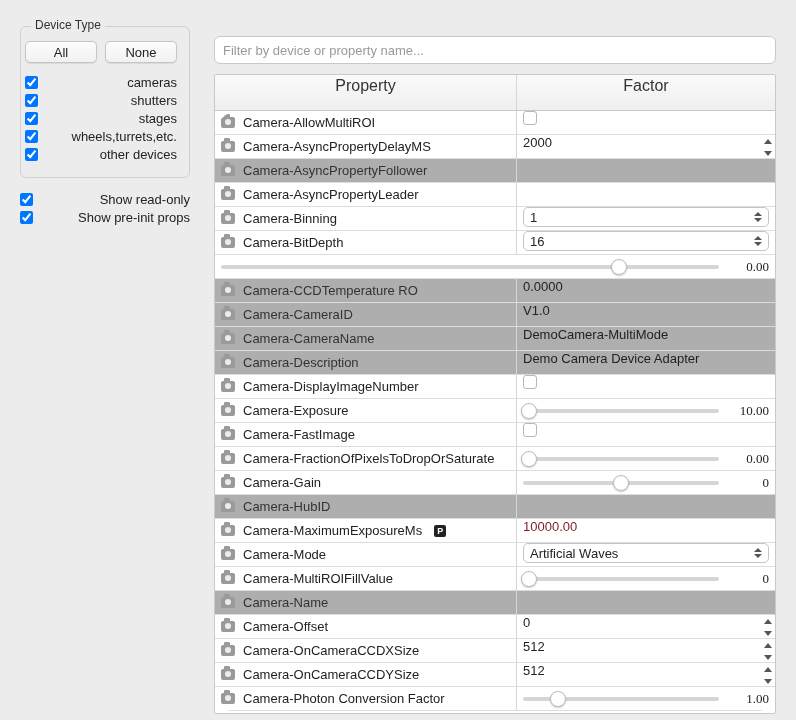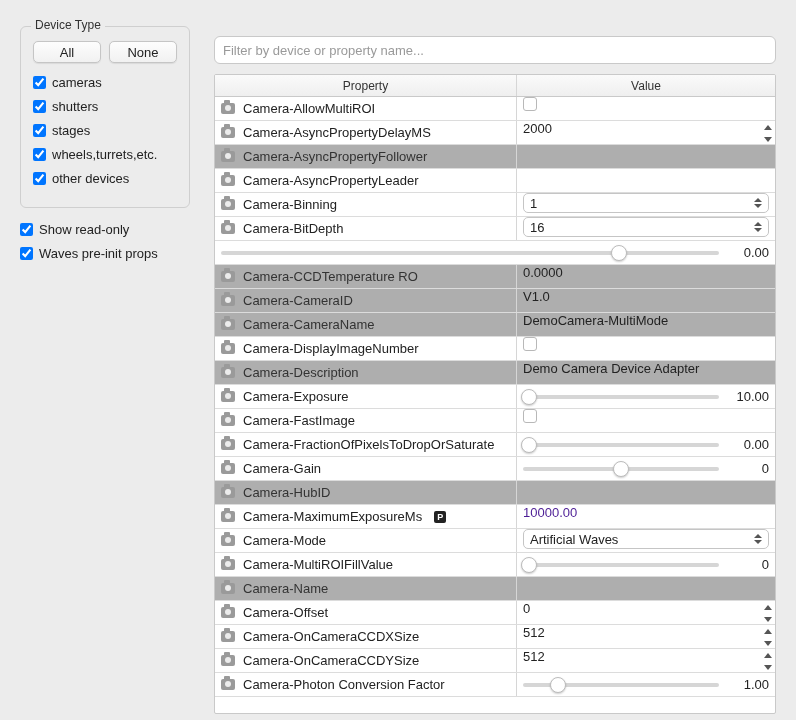--- a/index.html
+++ b/index.html
@@ -20,21 +20,21 @@
     height: 100%;
   }
   
   .side {
     width: 170px;
     flex: 0 0 170px;
   }
   .group {
     border: 1px solid #cfcfcf;
     border-radius: 6px;
-    padding: 10px 12px 12px 12px;
+    padding: 10px 12px 12px 4px;
     background: #ececec;
     position: relative;
     margin-top: 6px;
   }
   .group-title {
     position: absolute;
     top: -9px;
     left: 10px;
     background: #ececec;
     padding: 0 4px;
@@ -54,22 +54,23 @@
     background: linear-gradient(#fdfdfd,#f1f1f1);
     font-size: 13px;
     color: #222;
     cursor: pointer;
     box-shadow: 0 0.5px 1px rgba(0,0,0,0.08);
   }
   .chk {
     display: flex;
     align-items: center;
     gap: 6px;
-    margin: 9px 0;
+    margin: 3px 0;
     font-size: 13px;
+    justify-content: space-between;
   }
   .chk input[type=checkbox] {
     margin:0;
   }
   .extra {
     margin-top: 14px;
   }
   
   .main {
     flex: 1;
@@ -94,31 +95,32 @@
     border: 1px solid #c9c9c9;
     border-radius: 2px;
     background: #fff;
     display: flex;
     flex-direction: column;
     height: 640px;
     overflow: hidden;
   }
   .thead {
     display: flex;
-    height: 22px;
+    height: 36px;
     background: linear-gradient(#fafafa,#efefef);
     border-bottom: 1px solid #c9c9c9;
-    font-size: 12px;
+    font-size: 16px;
     color: #333;
   }
   .thead .c1 { width: 302px; border-right:1px solid #d6d6d6; text-align:center; line-height:22px;}
   .thead .c2 { flex:1; text-align:center; line-height:22px; }
   .tbody {
     flex: 1;
     overflow-y: auto;
+    border-radius: 24px;
   }
   .row {
     display: flex;
     height: 24px;
     border-bottom: 1px solid #dcdcdc;
     background: #fff;
     align-items: stretch;
   }
   .row.ro { background: #aeaeae; }
   .row .c1 {
@@ -180,21 +182,21 @@
     width:14px; height:14px;
     border:1px solid #b8b8b8;
     border-radius:3px;
     background:#fff;
   }
   .txt {
     flex:1;
     font-size:13px;
     color:#222;
   }
-  .txt.muted { color:#4c1d95; }
+  .txt.muted { color:#7f1d1d; }
   .select {
     flex:1;
     height:20px;
     border:1px solid #c5c5c5;
     border-radius:5px;
     background:#fff;
     display:flex;
     align-items:center;
     padding:0 6px;
     position:relative;
@@ -238,20 +240,21 @@
     border-right:4px solid transparent;
   }
   .stepper span:first-child::before{ border-bottom:5px solid #555; }
   .stepper span:last-child::before{ border-top:5px solid #555; }
   .c2.rel { position:relative; }
   .slider {
     flex:1;
     display:flex;
     align-items:center;
     gap:8px;
+    font-family:Liberation Serif, serif;
   }
   .track {
     flex:1;
     height:4px;
     background:#d6d6d6;
     border-radius:2px;
     position:relative;
   }
   .knob {
     position:absolute;
@@ -307,31 +310,31 @@
           </label>
         </div>
     </div>
     <div class="extra" id="extra-items">
         <label class="chk">
           <input type="checkbox" checked="" style="">
           <span>Show read-only</span>
         </label>
         <label class="chk">
           <input type="checkbox" checked="" style="">
-          <span>Waves pre-init props</span>
+          <span>Show pre-init props</span>
         </label>
       </div>
   </div>
 
   <div class="main">
     <input class="filter" placeholder="Filter by device or property name..." style="">
     <div class="table-wrap">
       <div class="thead">
         <div class="c1">Property</div>
-        <div class="c2">Value</div>
+        <div class="c2">Factor</div>
       </div>
       <div class="tbody" id="tbody">
           <div class="row">
             <div class="c1">
               <span class="cam-icon"></span>
               <span>Camera-AllowMultiROI</span>
             </div>
             <div class="c2">
               <span class="smallcheck"></span>
             </div>
@@ -415,36 +418,36 @@
           </div>
           <div class="row ro">
             <div class="c1">
               <span class="cam-icon"></span>
               <span>Camera-CameraName</span>
             </div>
             <div class="c2">
               <span class="txt">DemoCamera-MultiMode</span>
             </div>
           </div>
+          <div class="row ro">
+            <div class="c1">
+              <span class="cam-icon"></span>
+              <span>Camera-Description</span>
+            </div>
+            <div class="c2">
+              <span class="txt">Demo Camera Device Adapter</span>
+            </div>
+          </div>
           <div class="row">
             <div class="c1">
               <span class="cam-icon"></span>
               <span>Camera-DisplayImageNumber</span>
             </div>
             <div class="c2">
               <span class="smallcheck"></span>
-            </div>
-          </div>
-          <div class="row ro">
-            <div class="c1">
-              <span class="cam-icon"></span>
-              <span>Camera-Description</span>
-            </div>
-            <div class="c2">
-              <span class="txt">Demo Camera Device Adapter</span>
             </div>
           </div>
           <div class="row">
             <div class="c1">
               <span class="cam-icon"></span>
               <span>Camera-Exposure</span>
             </div>
             <div class="c2">
               <div class="slider">
                 <div class="track">

